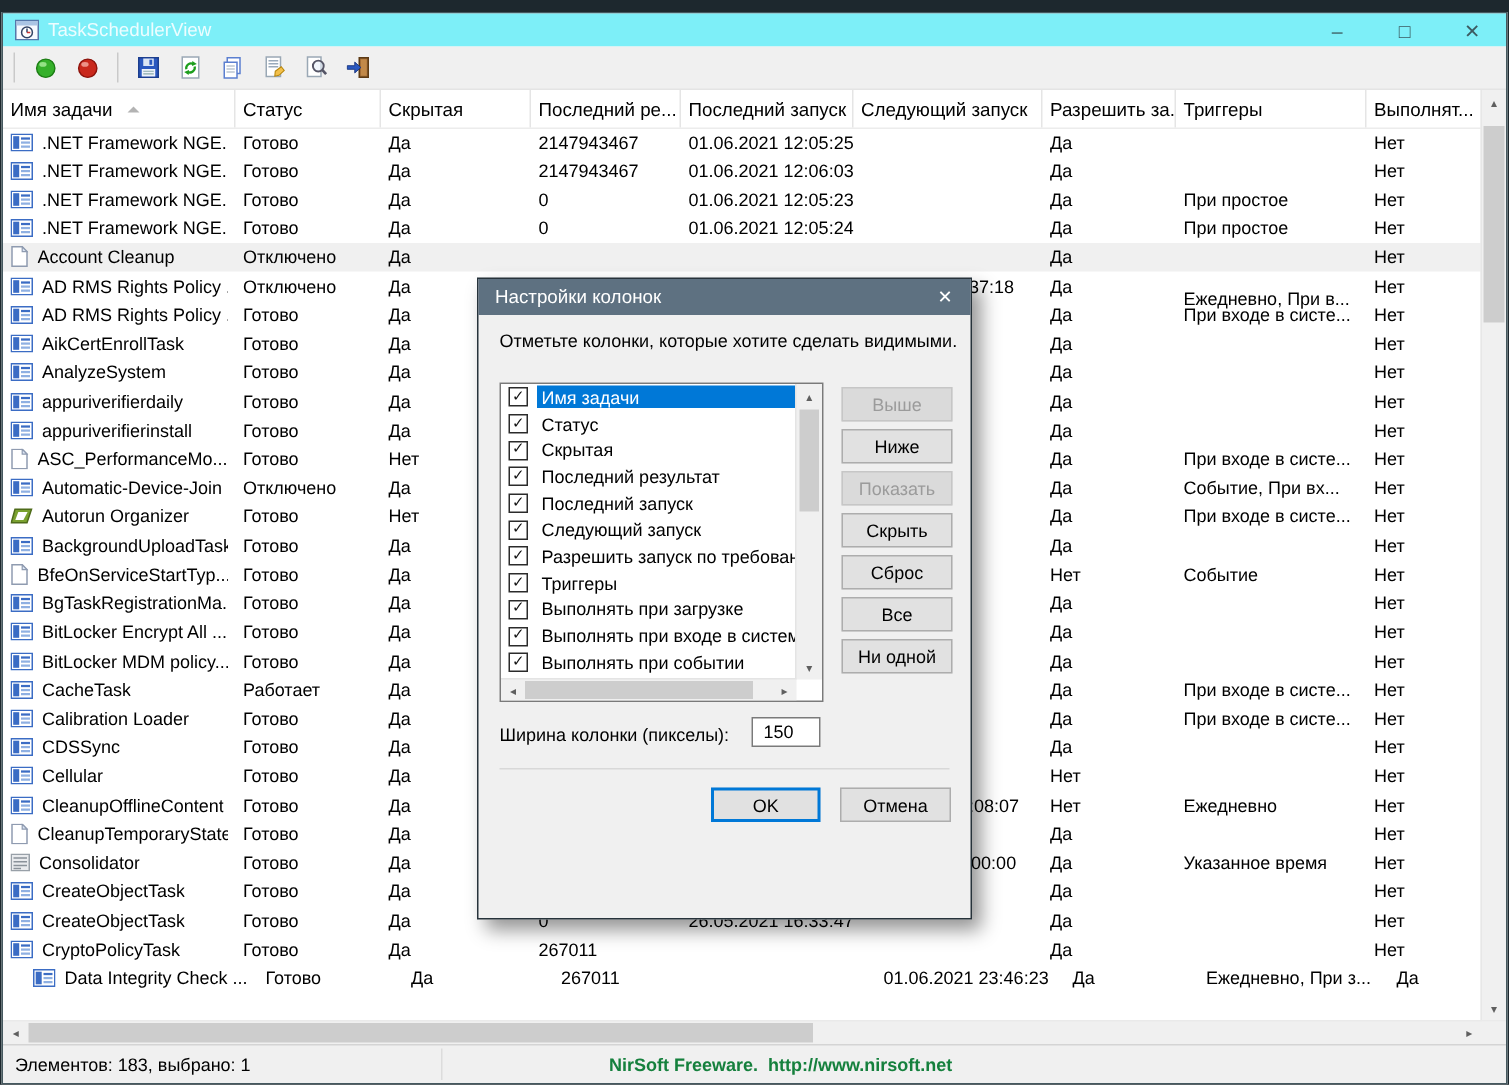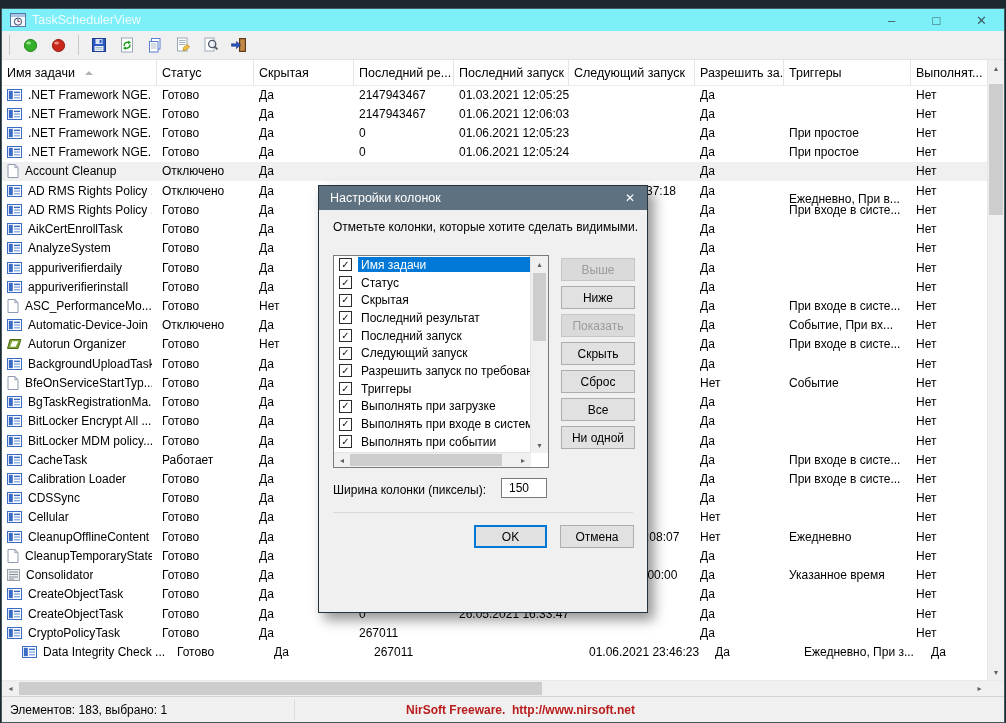--- a/index.html
+++ b/index.html
@@ -46,21 +46,21 @@
   .hscrollbar{height:15px;background:#f0f0f0;position:relative;flex:none;border-top:1px solid #eaeaea;}
   .hs-arrow{position:absolute;top:0;width:17px;height:15px;display:flex;align-items:center;justify-content:center;
             font-size:8px;color:#5f5f5f;}
   .hs-thumb{position:absolute;top:1px;height:13px;background:#cdcdcd;}
   .hs-corner{position:absolute;right:0;top:0;width:16px;height:15px;background:#f0f0f0;}
   
   .statusbar{height:25px;background:#f0f0f0;border-top:1px solid #d4d4d4;position:relative;
              font-size:12px;display:flex;align-items:center;flex:none;color:#000;}
   .sb-left{padding-left:8px;}
   .sb-div{position:absolute;left:292px;top:2px;bottom:2px;width:1px;background:#dcdcdc;}
-  .sb-nirsoft{position:absolute;left:404px;color:#b91c1c;font-weight:bold;font-size:12px;white-space:pre;}
+  .sb-nirsoft{position:absolute;left:404px;color:#15803d;font-weight:bold;font-size:12px;white-space:pre;}
   
   .dialog{position:absolute;left:316px;top:176px;width:330px;height:428px;background:#f0f0f0;
           border:1px solid #27333b;box-shadow:6px 7px 12px rgba(0,0,0,0.42);box-sizing:border-box;z-index:10;}
   .dlg-title{height:24px;background:#5e7181;color:#fff;display:flex;align-items:center;
              padding-left:11px;font-size:12.5px;}
   .dlg-close{margin-left:auto;width:34px;height:100%;display:flex;align-items:center;justify-content:center;
              color:#fff;font-size:12px;}
   .dlg-instr{position:absolute;left:14px;top:33px;font-size:12px;color:#000;line-height:16px;white-space:nowrap;}
   .dlg-list{position:absolute;left:14px;top:69px;width:216px;height:213px;background:#fff;
             border:1px solid #7a7a7a;box-sizing:border-box;overflow:hidden;}
@@ -218,21 +218,21 @@
                   <rect x="7" y="2.6" width="6" height="1.5" fill="#3b6cc4"></rect>
                   <rect x="7" y="5.3" width="6" height="1.5" fill="#8fb0e2"></rect>
                   <rect x="7" y="8" width="6" height="1.5" fill="#8fb0e2"></rect>
                 </svg>
               </span>
               <span class="nm">.NET Framework NGE...</span>
             </div>
             <div class="tcell" style="width: 97px;">Готово</div>
             <div class="tcell" style="width: 100px;">Да</div>
             <div class="tcell" style="width: 100px;">2147943467</div>
-            <div class="tcell" style="width: 115px;">01.03.2021 12:05:25</div>
+            <div class="tcell" style="width: 115px;">01.06.2021 12:05:25</div>
             <div class="tcell" style="width: 126px;"></div>
             <div class="tcell" style="width: 89px;">Да</div>
             <div class="tcell" style="width: 127px;"></div>
             <div class="tcell" style="width: 81px;">Нет</div>
           </div>
           <div class="trow">
             <div class="tcell cname" style="width: 155px;">
               <span class="rowicon">
                 <svg width="15" height="12" viewBox="0 0 15 12">
                   <rect x="0.5" y="0.5" width="14" height="11" fill="#fff" stroke="#3b6cc4"></rect>

